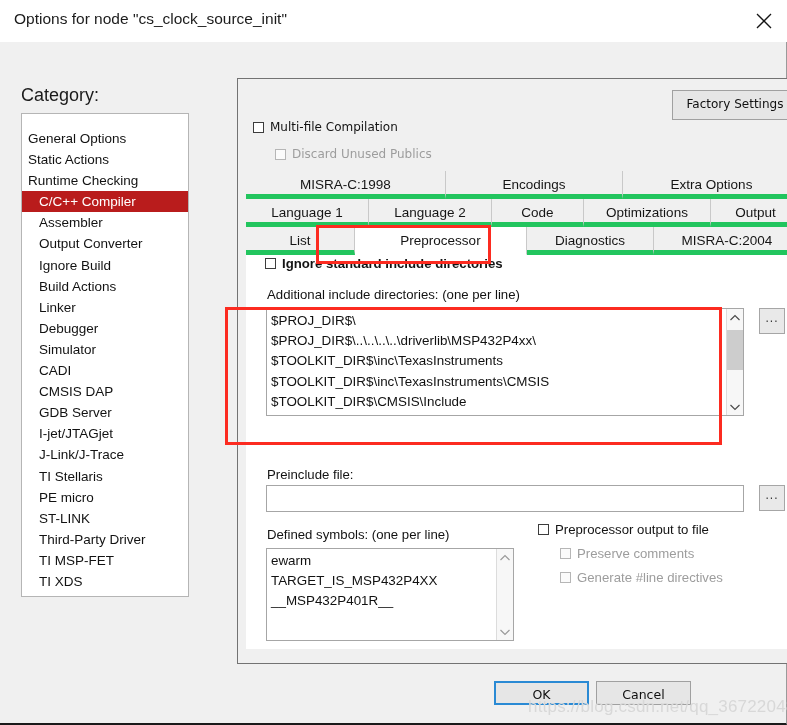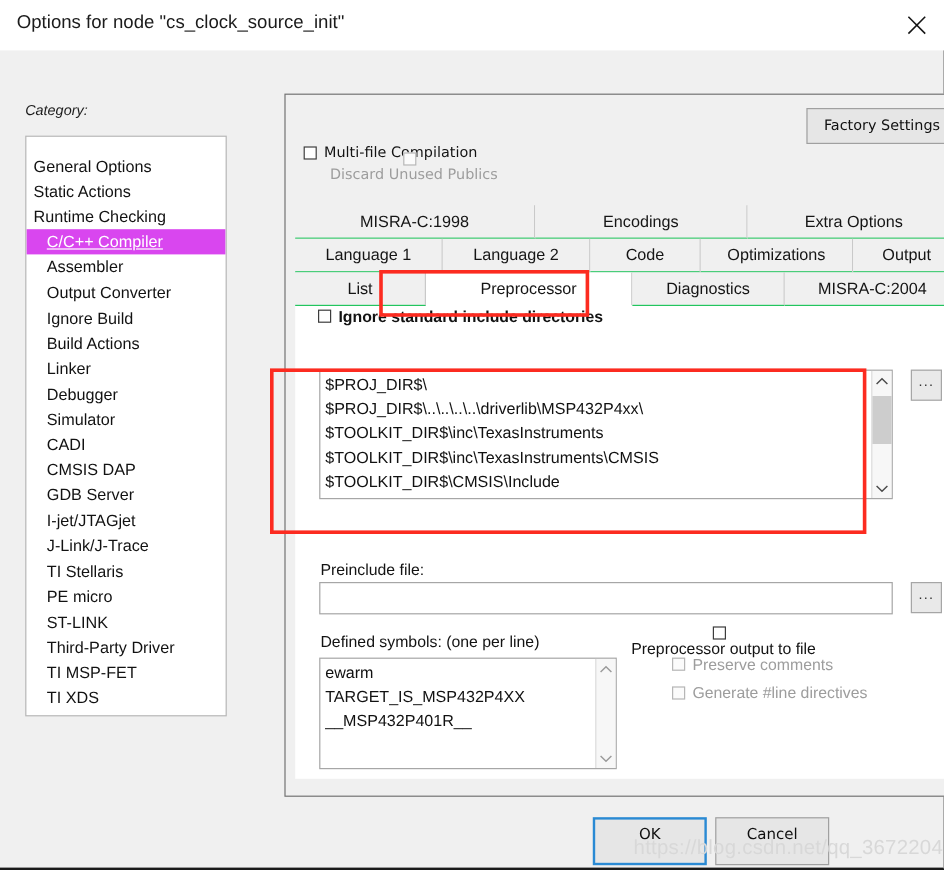--- a/index.html
+++ b/index.html
@@ -55,23 +55,22 @@
     height: 40px;
     cursor: default;
   }
   #close-button svg { position:absolute; left:14px; top:12px; }
 
   
   #category-label {
     position: absolute;
     left: 21px;
     top: 85px;
-    font-size: 12px;
+    font-size: 18px;
     color: #1b1b1b;
-    font-style: italic;
   }
   #category-list {
     position: absolute;
     left: 21px;
     top: 113px;
     width: 168px;
     height: 484px;
     background: #ffffff;
     border: 1px solid #b5b5b5;
     box-sizing: border-box;
@@ -82,23 +81,22 @@
     height: 21.1px;
     line-height: 21.1px;
     padding-left: 6px;
     font-size: 13.5px;
     color: #121212;
     white-space: nowrap;
     cursor: default;
   }
   .cat-item.indent { padding-left: 17px; }
   .cat-item.selected {
-    background: #d946ef;
+    background: #b91c1c;
     color: #ffffff;
-    text-decoration: underline;
   }
 
   
   #panel {
     position: absolute;
     left: 202px;
     top: 78px;
     width: 652px;
     height: 586px;
     background: #f0f0f0;
@@ -139,43 +137,43 @@
     box-sizing: border-box;
     margin-right: 6px;
     flex: none;
   }
   .cbox.dis { border-color: #b6b6b6; background:#fbfbfb; }
   .cblabel { font-size: 13.2px; color: #131313; }
   .cblabel.dis { color: #9d9d9d; }
   .cbrow.small .cblabel { font-family: "DejaVu Sans", sans-serif; font-size: 12px; }
 
   #cb-multifile { left: 15px; top: 41px; }
-  #cb-discard   { left: 37px; top: 48px; flex-direction: column; }
+  #cb-discard   { left: 37px; top: 68px; }
   #cb-ignore    { left: 27px; top: 177px; font-weight: bold; }
-  #cb-preproc-out { left: 288px; top: 443px; flex-direction: column; }
+  #cb-preproc-out { left: 300px; top: 443px; }
   #cb-preserve    { left: 322px; top: 467px; }
   #cb-genline     { left: 322px; top: 491px; }
 
   
   #tabs {
     position: absolute;
     left: 8px;
     top: 92px;
     width: 554px;
   }
   .tabrow { display: flex; width: 100%; }
   .tab {
     height: 28px;
     line-height: 28px;
     text-align: center;
     font-size: 13.5px;
     color: #151515;
     background: #f0f0f0;
     border-right: 1px solid #c9c9c9;
-    border-bottom: 1px solid #22c55e;
+    border-bottom: 5px solid #22c55e;
     box-sizing: border-box;
     white-space: nowrap;
     cursor: default;
     overflow: hidden;
   }
   .tab:last-child { border-right: 0; }
   .tab.active {
     background: #ffffff;
     border-bottom: 1px solid #ffffff;
     border-right: 1px solid #c9c9c9;
@@ -310,21 +308,21 @@
     box-sizing: border-box;
     pointer-events: none;
   }
   #redbox-tab  { left: 316px; top: 225px; width: 175px; height: 39px; }
   #redbox-inc  { left: 225px; top: 307px; width: 497px; height: 138px; }
 
   
   .dlgbtn {
     position: absolute;
     width: 95px;
-    height: 40px;
+    height: 24px;
     background: #e6e6e6;
     border: 1px solid #a0a0a0;
     box-sizing: border-box;
     font-family: "DejaVu Sans", sans-serif;
     font-size: 12.5px;
     color: #101010;
     text-align: center;
     line-height: 26px;
     cursor: default;
   }
@@ -424,20 +422,21 @@
         </div>
     </div>
 
     <div id="tabcontent"></div>
 
     <div class="cbrow" id="cb-ignore">
       <span class="cbox"></span>
       <span class="cblabel">Ignore standard include directories</span>
     </div>
 
+    <div class="fieldlabel" id="lbl-incdirs">Additional include directories: (one per line)</div>
 
     <div id="incdirs-box">
       <div id="incdirs-text">$PROJ_DIR$\
 $PROJ_DIR$\..\..\..\..\driverlib\MSP432P4xx\
 $TOOLKIT_DIR$\inc\TexasInstruments
 $TOOLKIT_DIR$\inc\TexasInstruments\CMSIS
 $TOOLKIT_DIR$\CMSIS\Include</div>
       <div class="vscroll">
         <div class="arrow up">
           <svg class="chev" width="11" height="8" viewBox="0 0 11 8">

